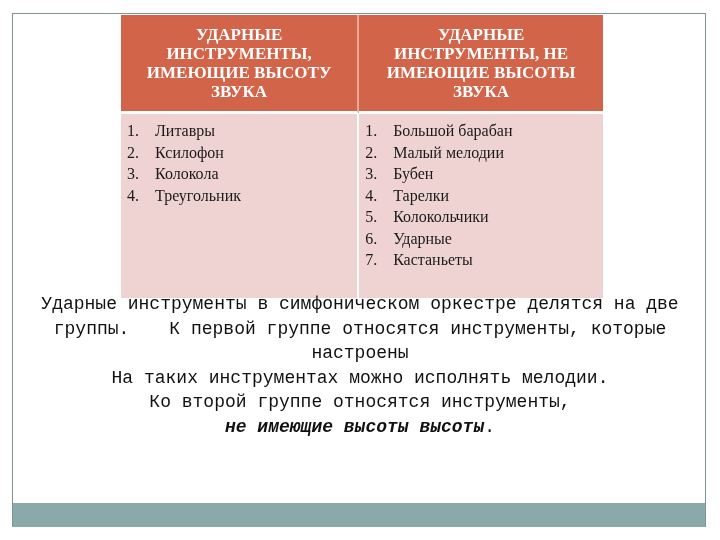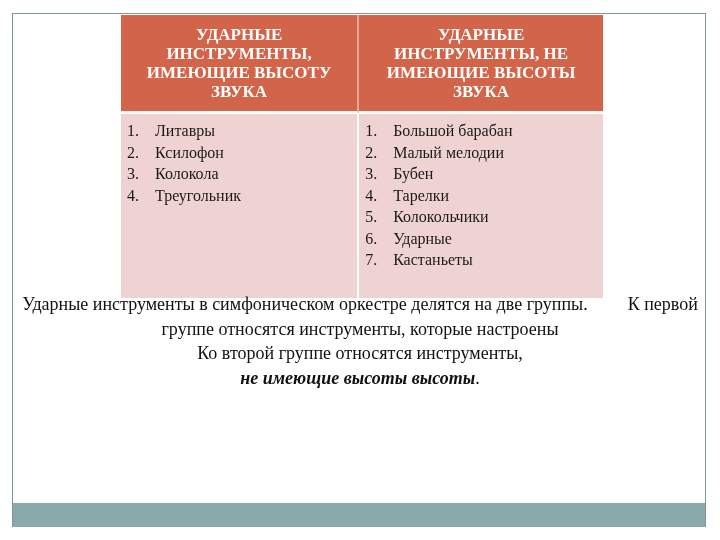--- a/index.html
+++ b/index.html
@@ -7,21 +7,21 @@
   .frame{position:absolute;left:12px;top:13px;width:694px;height:514px;border:1px solid #7f9596;box-sizing:border-box;background:#fff;}
   .bar{position:absolute;left:13px;top:503px;width:692px;height:24px;background:#8aa9aa;}
   table.grid{position:absolute;left:121px;top:15px;width:482px;border-collapse:separate;border-spacing:0;}
   th{background:#d2644a;color:#fff;font-weight:bold;font-size:17px;line-height:19px;text-align:center;height:96px;vertical-align:middle;padding:0 6px;border-right:2px solid #e8a898;border-bottom:3px solid #fff;}
   th:last-child{border-right:none;}
   td{background:#efd3d2;vertical-align:top;height:178px;padding:6px 0 0 0;border-right:2px solid #fff;}
   td:last-child{border-right:none;}
   ol{margin:0;padding:0;list-style:none;}
   li{font-size:16px;line-height:21.5px;color:#1a1a1a;display:flex;}
   li .n{width:28px;padding-left:6px;display:inline-block;}
-  .text{position:absolute;left:20px;width:680px;top:292px;text-align:center;font-size:18px;line-height:24.5px;color:#111;font-family:Liberation Serif, serif;}
+  .text{position:absolute;left:20px;width:680px;top:292px;text-align:center;font-size:18px;line-height:24.5px;color:#111;font-family:Liberation Mono, monospace;}
   .text p{margin:0;}
   .em{font-weight:bold;font-style:italic;}
   .gap{display:inline-block;width:40px;}
 </style>
 </head>
 <body>
 
 <div class="frame"></div>
 <div class="bar"></div>
 
@@ -83,15 +83,16 @@
               <span>Кастаньеты</span>
             </li>
       </ol>
     </td>
   </tr>
 </tbody>
   </table>
 
 <div class="text">
   <p><span>Ударные инструменты в симфоническом оркестре делятся на две группы.</span><span class="gap"></span><span>К первой группе относятся инструменты, которые настроены</span></p>
+  <p>На таких инструментах можно исполнять мелодии.</p>
   <p>Ко второй группе относятся инструменты,</p>
   <p><span class="em">не имеющие высоты высоты</span><span>.</span></p>
 </div>
 
 </body></html>

